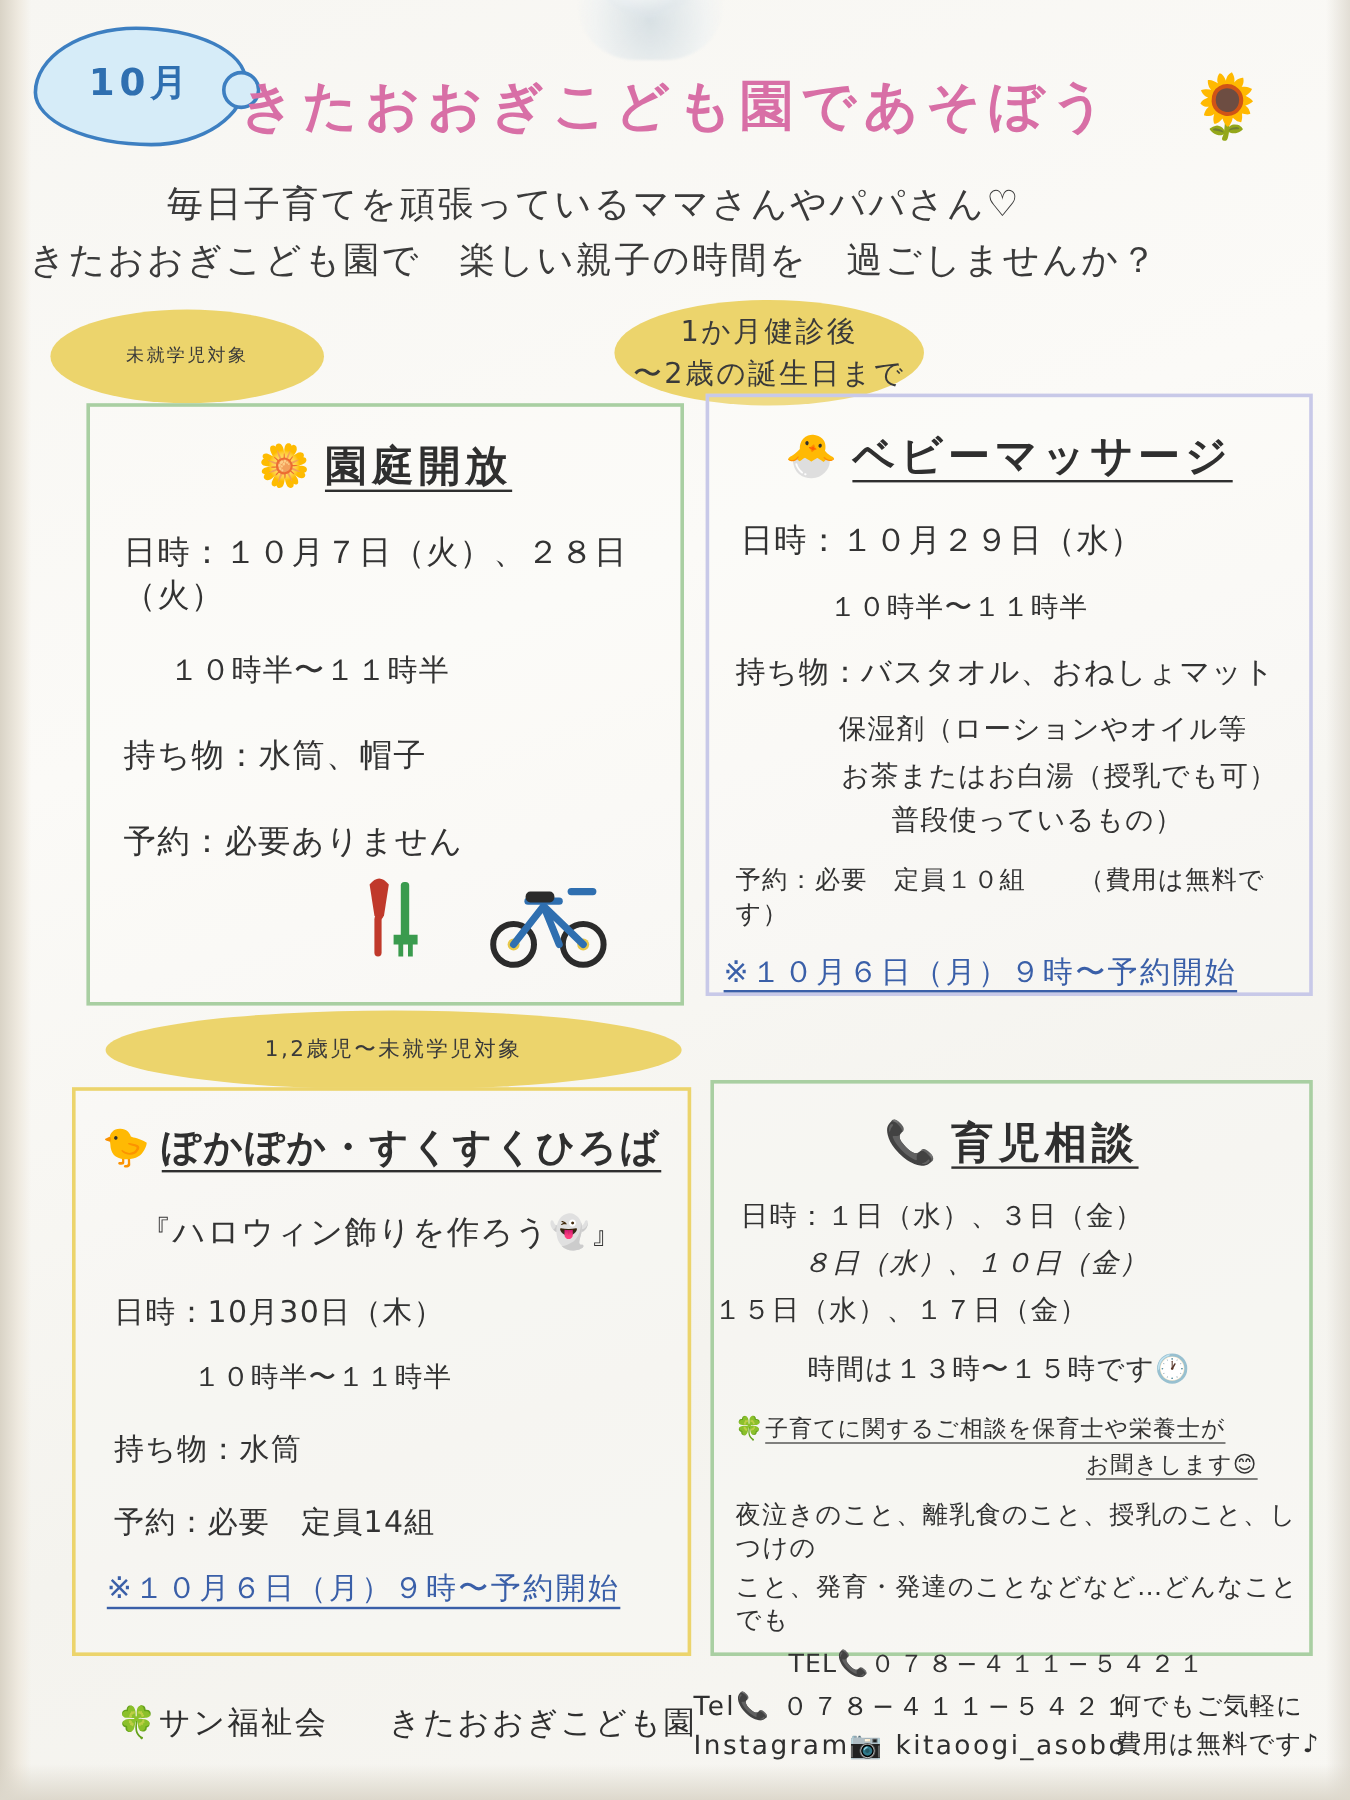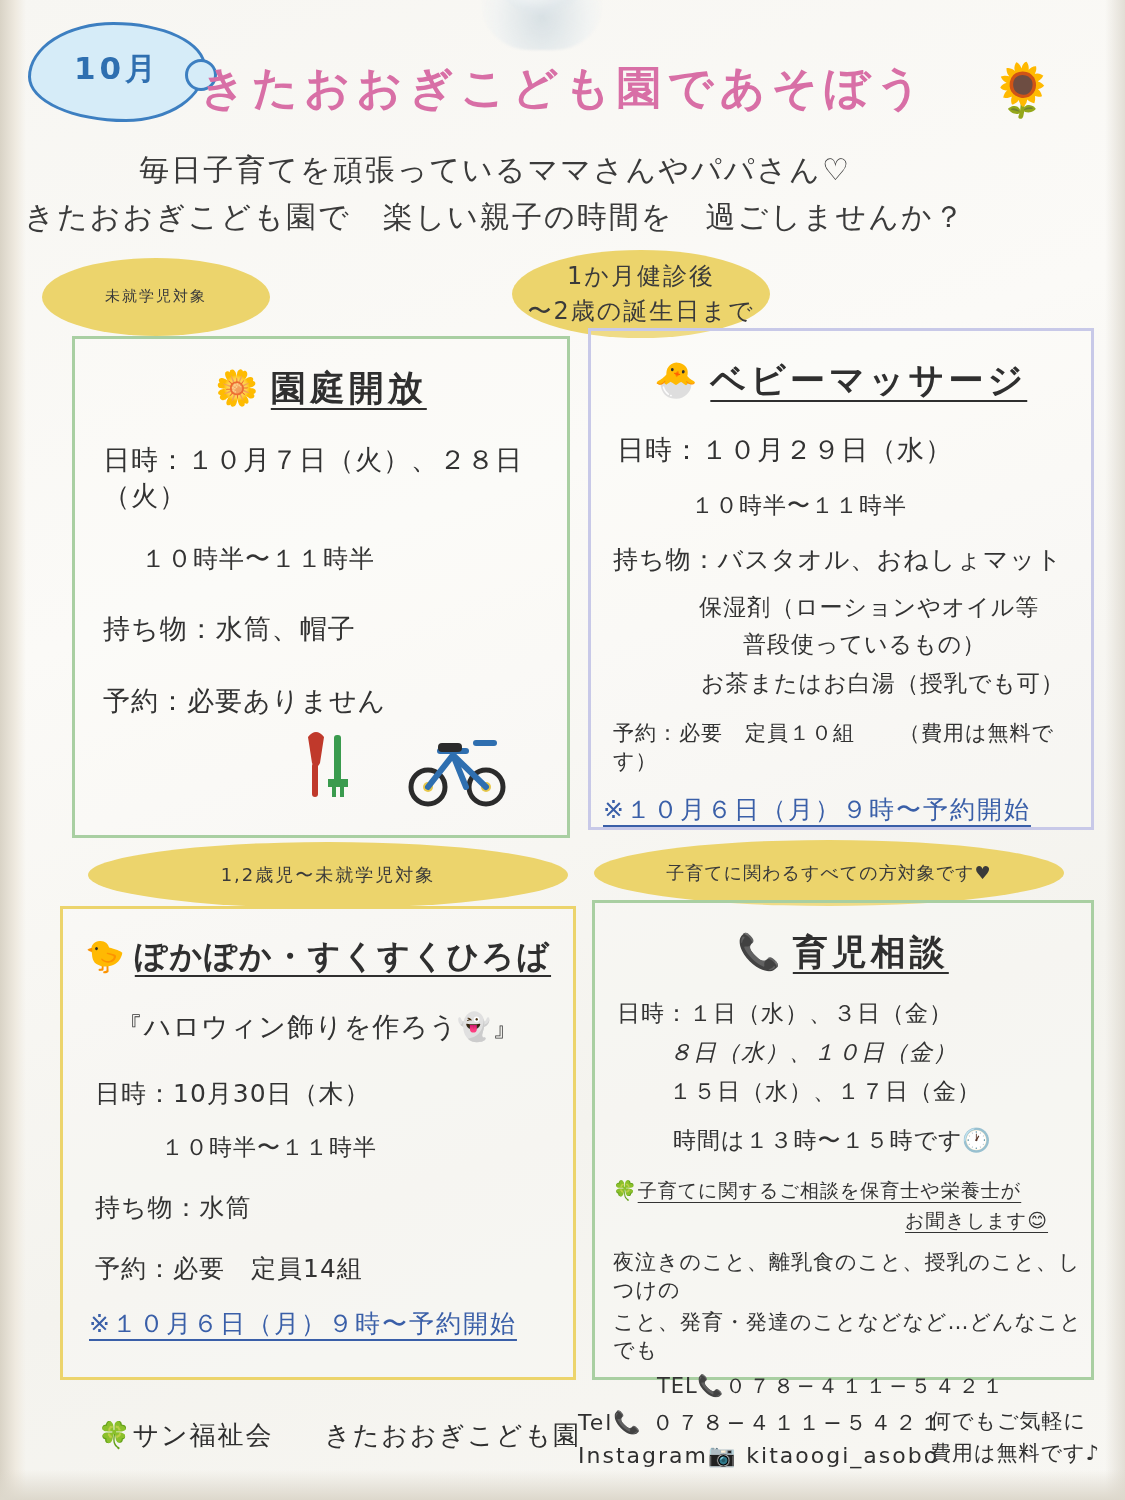--- a/index.html
+++ b/index.html
@@ -237,23 +237,20 @@
   </div>
   <div class="tag tag-2">
     <div>
       <div>1か月健診後</div>
       <div>〜2歳の誕生日まで</div>
     </div>
   </div>
   <div class="tag tag-3">
     <span>1,2歳児〜未就学児対象</span>
   </div>
-  <div class="tag tag-4">
-    <span>子育てに関わるすべての方対象です♥</span>
-  </div>
 
   <div class="panel panel-1">
     <div class="panel-title">
       <span class="emoji">🌼</span><span>園庭開放</span>
     </div>
     <div class="line ln-28 pad-l" style="margin-top:30px;">日時：１０月７日（火）、２８日（火）</div>
     <div class="line ln-26" style="margin-top:28px; padding-left:66px;">１０時半〜１１時半</div>
     <div class="line ln-28 pad-l" style="margin-top:36px;">持ち物：水筒、帽子</div>
     <div class="line ln-28 pad-l" style="margin-top:36px;">予約：必要ありません</div>
 
@@ -278,22 +275,22 @@
   </div>
 
   <div class="panel panel-2">
     <div class="panel-title">
       <span class="emoji">🐣</span><span>ベビーマッサージ</span>
     </div>
     <div class="line ln-28" style="margin-top:28px; padding-left:26px;">日時：１０月２９日（水）</div>
     <div class="line ln-24" style="margin-top:22px; padding-left:100px;">１０時半〜１１時半</div>
     <div class="line ln-26" style="margin-top:22px; padding-left:22px;">持ち物：バスタオル、おねしょマット</div>
     <div class="line ln-24" style="margin-top:16px; padding-left:108px;">保湿剤（ローションやオイル等</div>
+    <div class="line ln-24" style="margin-top:8px; padding-left:110px;">お茶またはお白湯（授乳でも可）</div>
     <div class="line ln-24" style="margin-top:6px; padding-left:152px;">普段使っているもの）</div>
-    <div class="line ln-24" style="margin-top:8px; padding-left:110px;">お茶またはお白湯（授乳でも可）</div>
     <div class="line ln-22" style="margin-top:20px; padding-left:22px;">予約：必要　定員１０組　　（費用は無料です）</div>
     <div class="line ln-26 note-underline" style="margin-top:18px; padding-left:12px;">※１０月６日（月）９時〜予約開始</div>
   </div>
 
   <div class="panel panel-3">
     <div class="panel-title" style="font-size:32px; letter-spacing:2px;">
       <span class="emoji">🐤</span><span>ぽかぽか・すくすくひろば</span>
     </div>
     <div class="line ln-28 center" style="margin-top:30px;">『ハロウィン飾りを作ろう👻』</div>
     <div class="line ln-26" style="margin-top:32px; padding-left:32px;">日時：10月30日（木）</div>
@@ -302,21 +299,21 @@
     <div class="line ln-26" style="margin-top:28px; padding-left:32px;">予約：必要　定員14組</div>
     <div class="line ln-26 note-underline" style="margin-top:22px; padding-left:26px;">※１０月６日（月）９時〜予約開始</div>
   </div>
 
   <div class="panel panel-4">
     <div class="panel-title">
       <span class="emoji">📞</span><span>育児相談</span>
     </div>
     <div class="line ln-24" style="margin-top:22px; padding-left:22px;">日時：１日（水）、３日（金）</div>
     <div class="line ln-24" style="margin-top:8px; padding-left:74px;font-style:italic;">８日（水）、１０日（金）</div>
-    <div class="line ln-24" style="margin-top:8px; padding-left:74px;">１５日（水）、１７日（金）</div>
+    <div class="line ln-24" style="margin-top:8px; ">１５日（水）、１７日（金）</div>
     <div class="line ln-24" style="margin-top:18px; padding-left:78px;">時間は１３時〜１５時です🕐</div>
     <div class="line ln-20" style="margin-top:22px; padding-left:18px;">
       <span class="clover">🍀</span><span style="text-decoration:underline; text-underline-offset:5px;margin-top:32px;">子育てに関するご相談を保育士や栄養士が</span>
     </div>
     <div class="line ln-20" style="margin-top:4px; padding-left:310px;">
       <span style="text-decoration:underline; text-underline-offset:5px;">お聞きします😊</span>
     </div>
     <div class="line ln-22" style="margin-top:14px; padding-left:18px;">夜泣きのこと、離乳食のこと、授乳のこと、しつけの</div>
     <div class="line ln-22" style="margin-top:4px; padding-left:18px;">こと、発育・発達のことなどなど…どんなことでも</div>
     <div class="line ln-22" style="margin-top:8px; padding-left:62px;">

